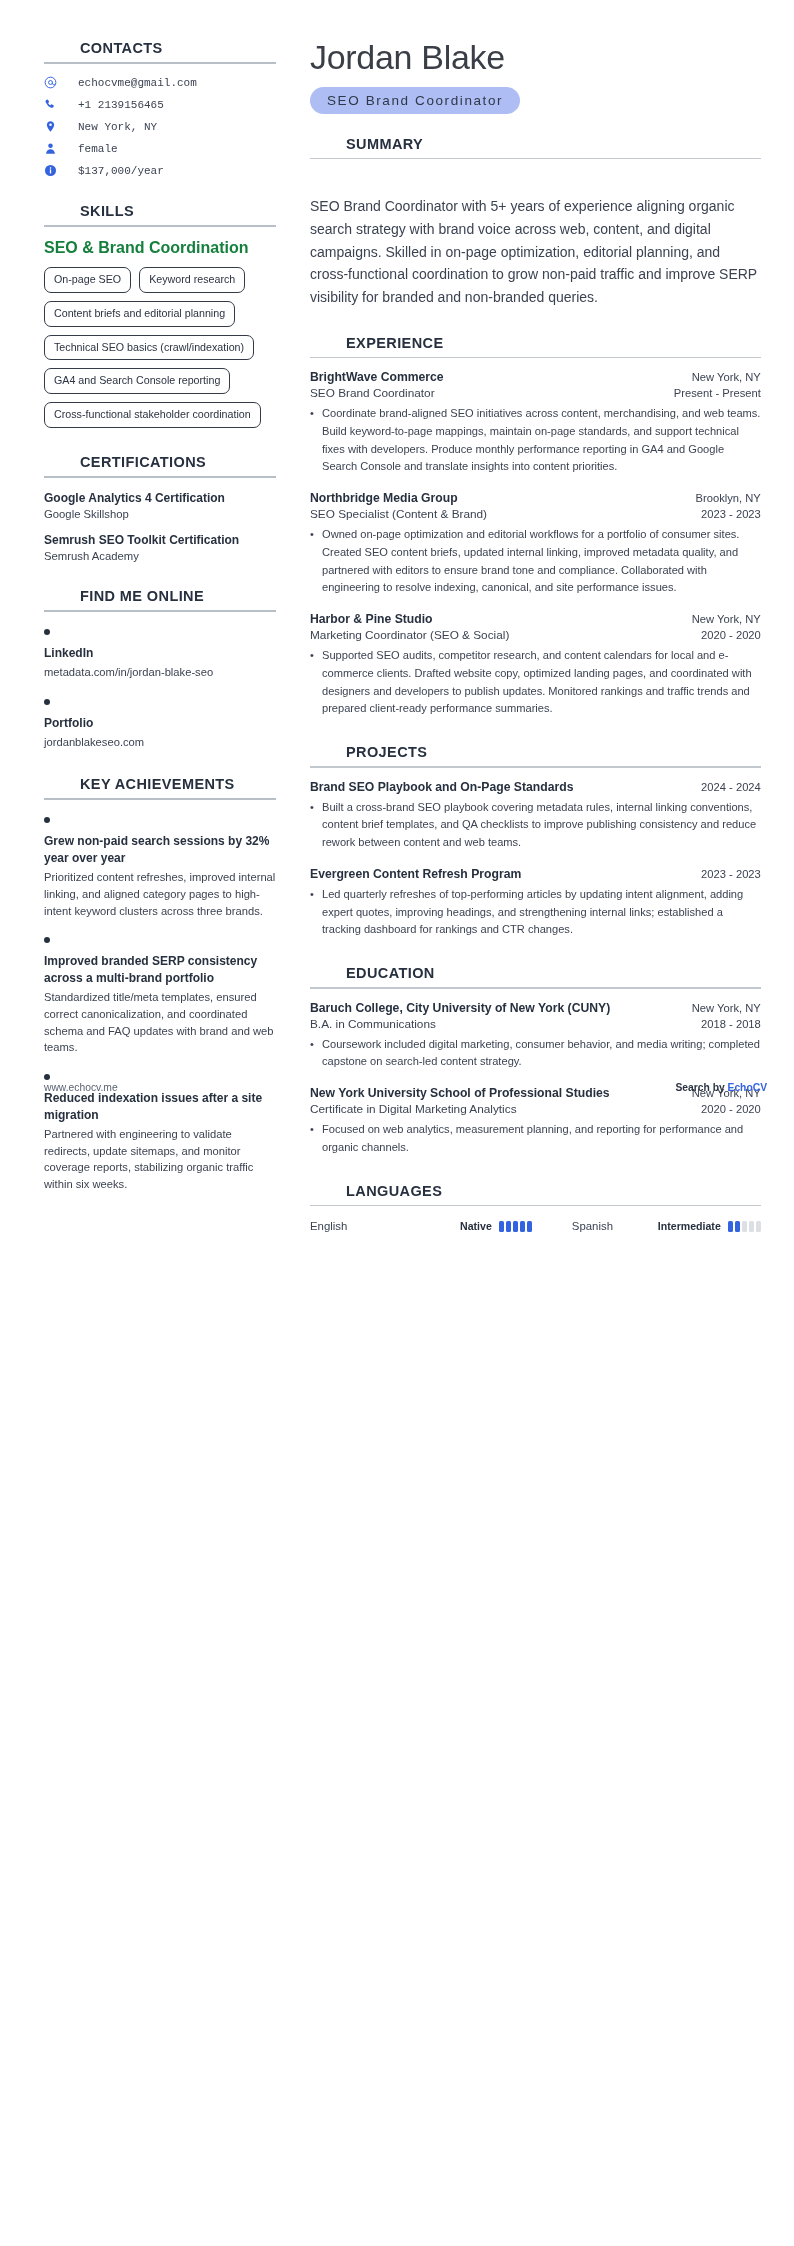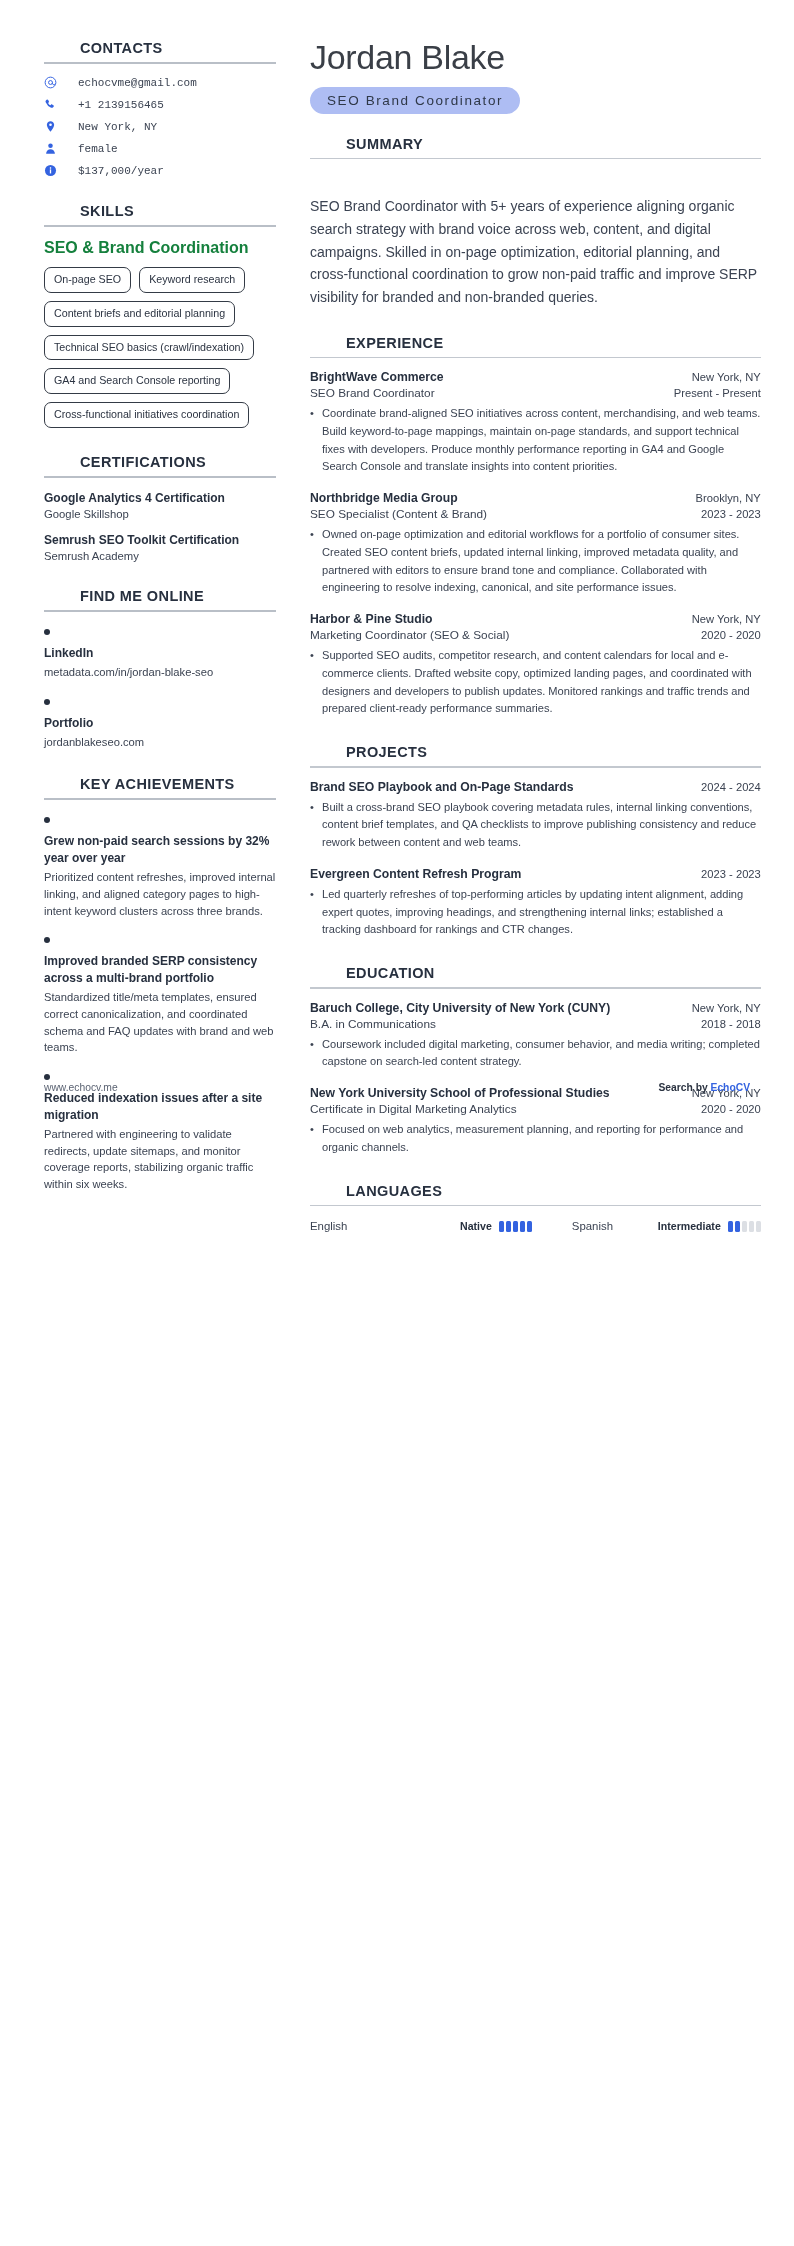--- a/index.html
+++ b/index.html
@@ -170,21 +170,21 @@
   .lang-level { font-weight: bold; font-size: 10.6px; color: #27303f; margin-right: 7px; }
   .pips { display: inline-flex; gap: 2px; align-items: center; }
   .pip { width: 5px; height: 11px; border-radius: 1.5px; background: #dcdfe4; }
   .pip.on { background: #3463e0; }
   .lang-cell { display: flex; align-items: center; }
   .lang-cell.second { margin-left: 40px; }
 
   
   .footer {
     position: absolute;
-    left: 44px; right: 44px;
+    left: 44px; right: 27px;
     display: flex;
     justify-content: space-between;
     align-items: center;
     font-size: 10.3px;
     color: #5a6272;
   }
   .footer .brand { font-weight: bold; color: #2b3341; }
   .footer .brand .accent { color: #3463e0; }
 </style>
 </head>
@@ -255,21 +255,21 @@
       <div class="block">
         <div class="sec-title">SKILLS</div>
         <div class="sec-rule"></div>
         <div class="skill-group-title">SEO &amp; Brand Coordination</div>
         <div class="tags">
           <span class="tag">On-page SEO</span>
           <span class="tag">Keyword research</span>
           <span class="tag">Content briefs and editorial planning</span>
           <span class="tag">Technical SEO basics (crawl/indexation)</span>
           <span class="tag">GA4 and Search Console reporting</span>
-          <span class="tag">Cross-functional initiatives coordination</span>
+          <span class="tag">Cross-functional stakeholder coordination</span>
         </div>
       </div>
 
       <div class="block">
         <div class="sec-title">CERTIFICATIONS</div>
         <div class="sec-rule"></div>
         <div class="cert">
           <div class="cert-name">Google Analytics 4 Certification</div>
           <div class="cert-org">Google Skillshop</div>
         </div>

